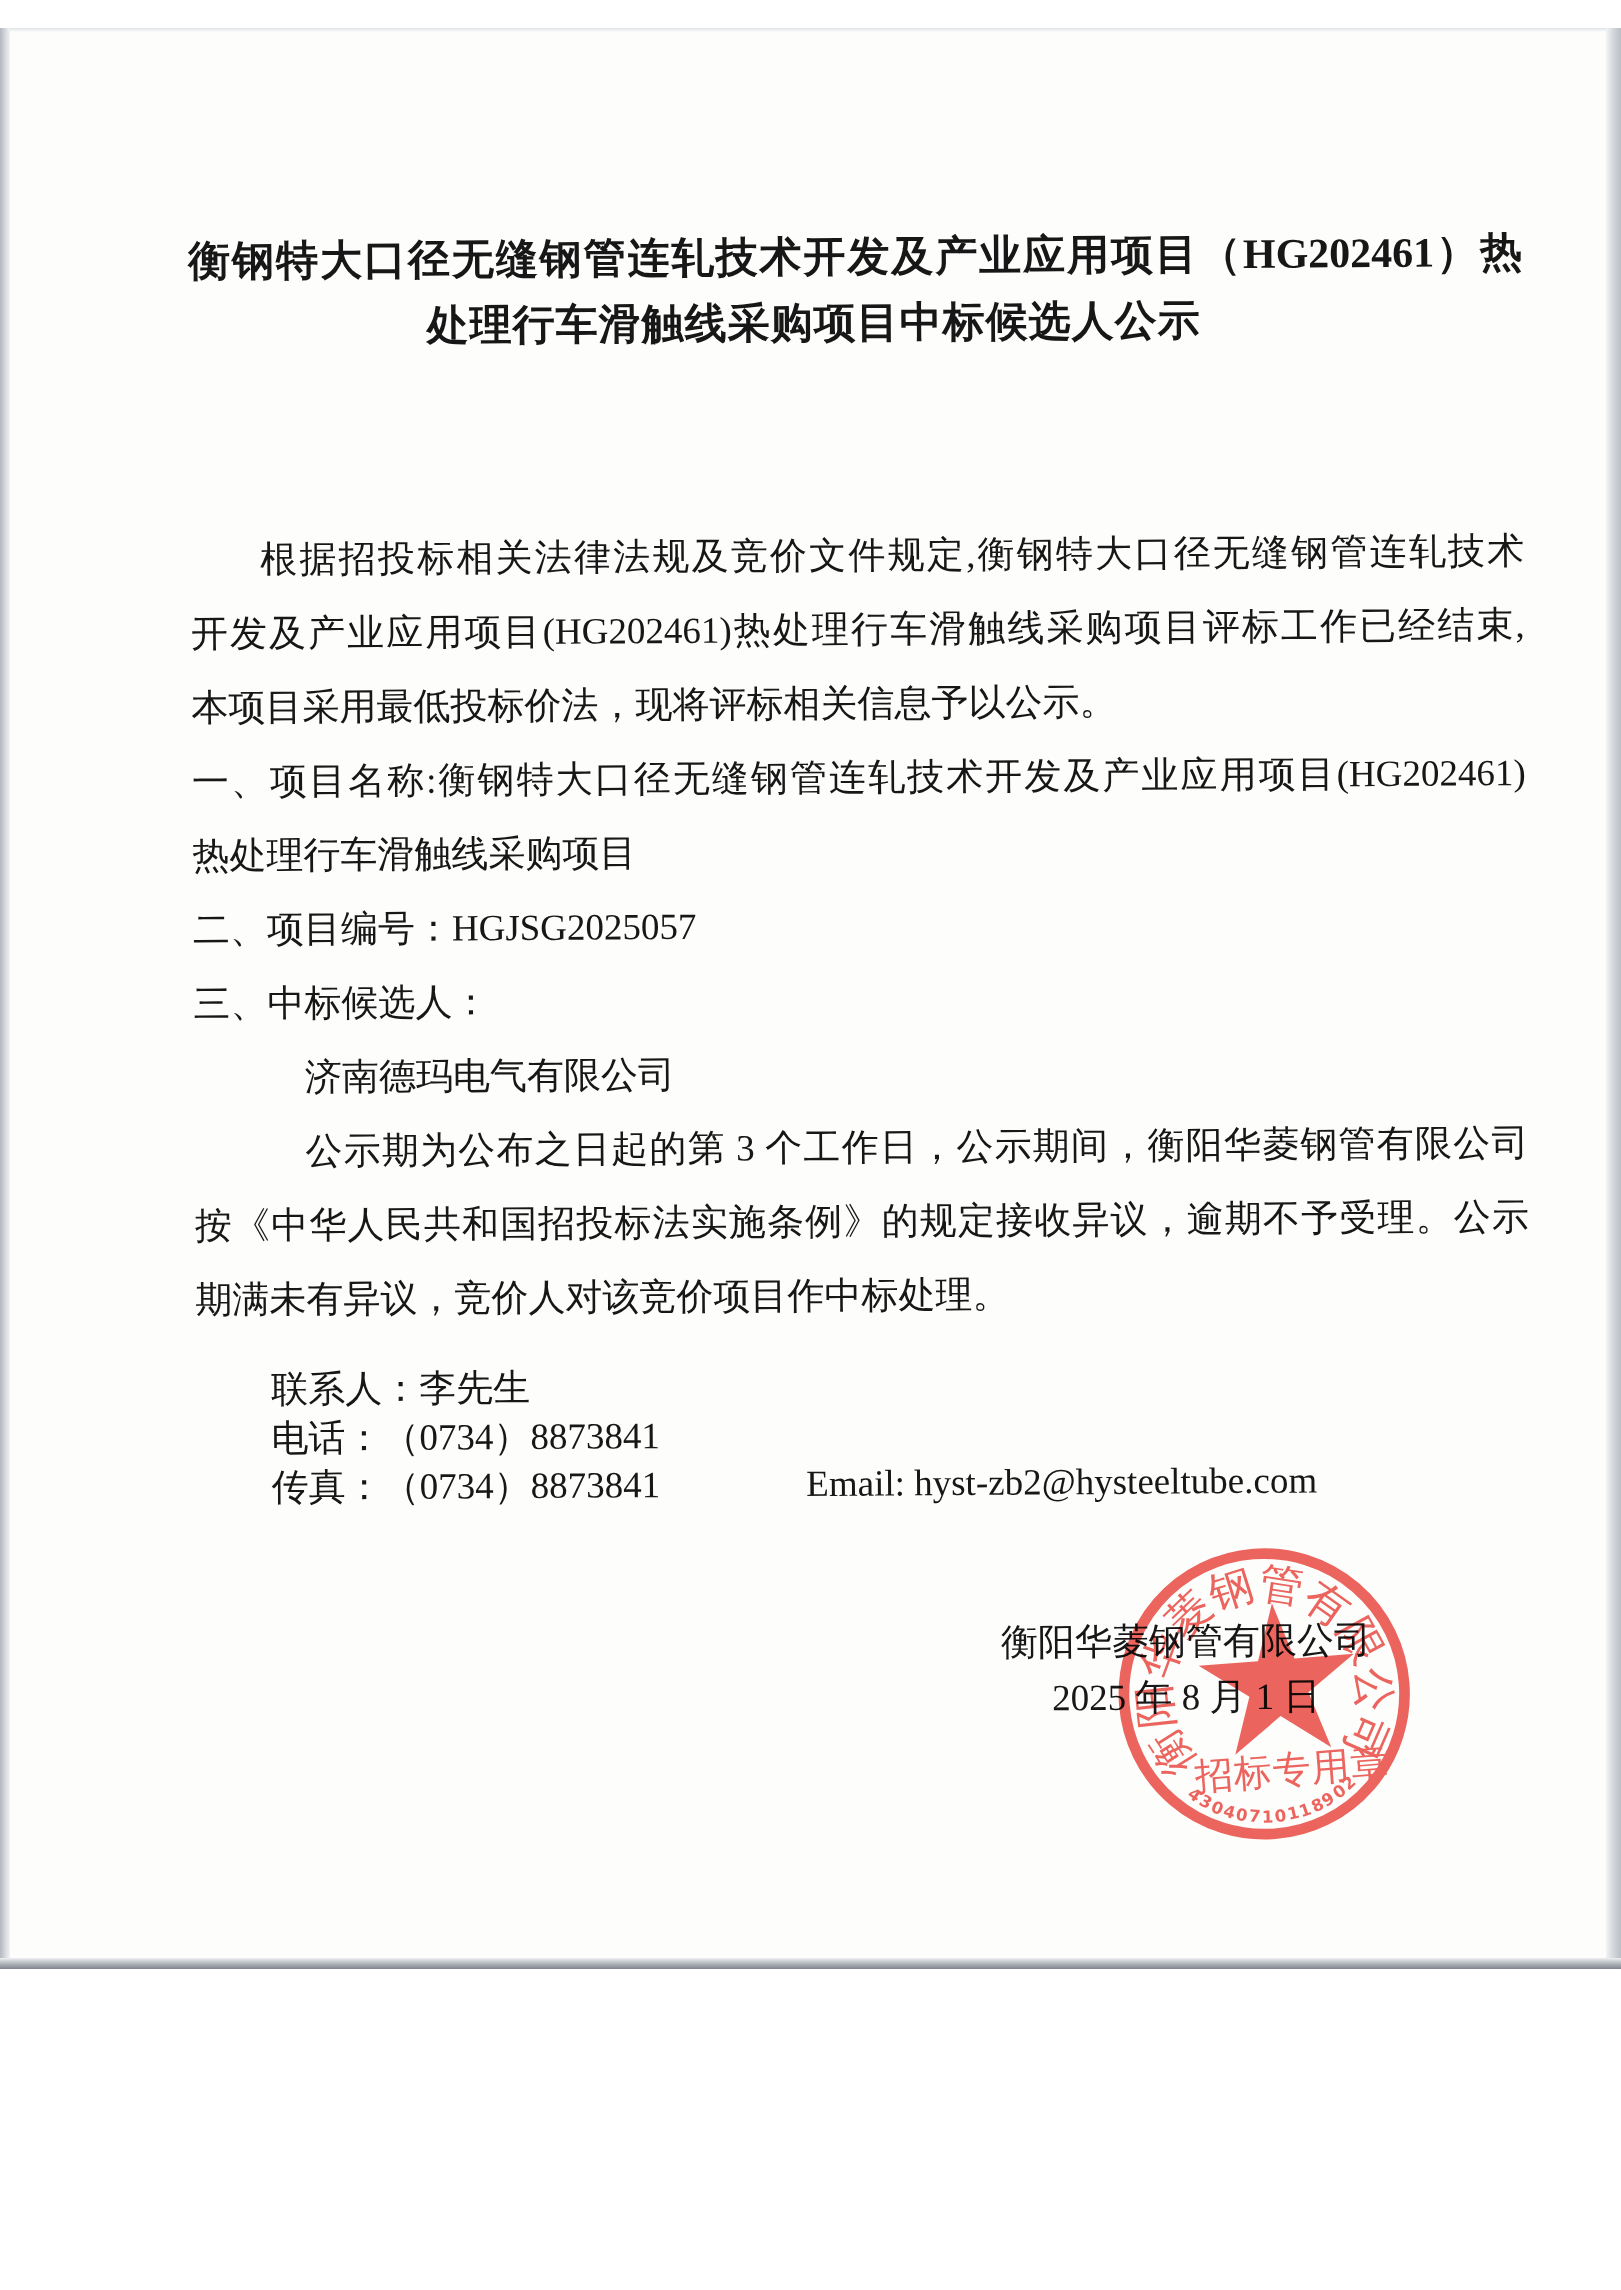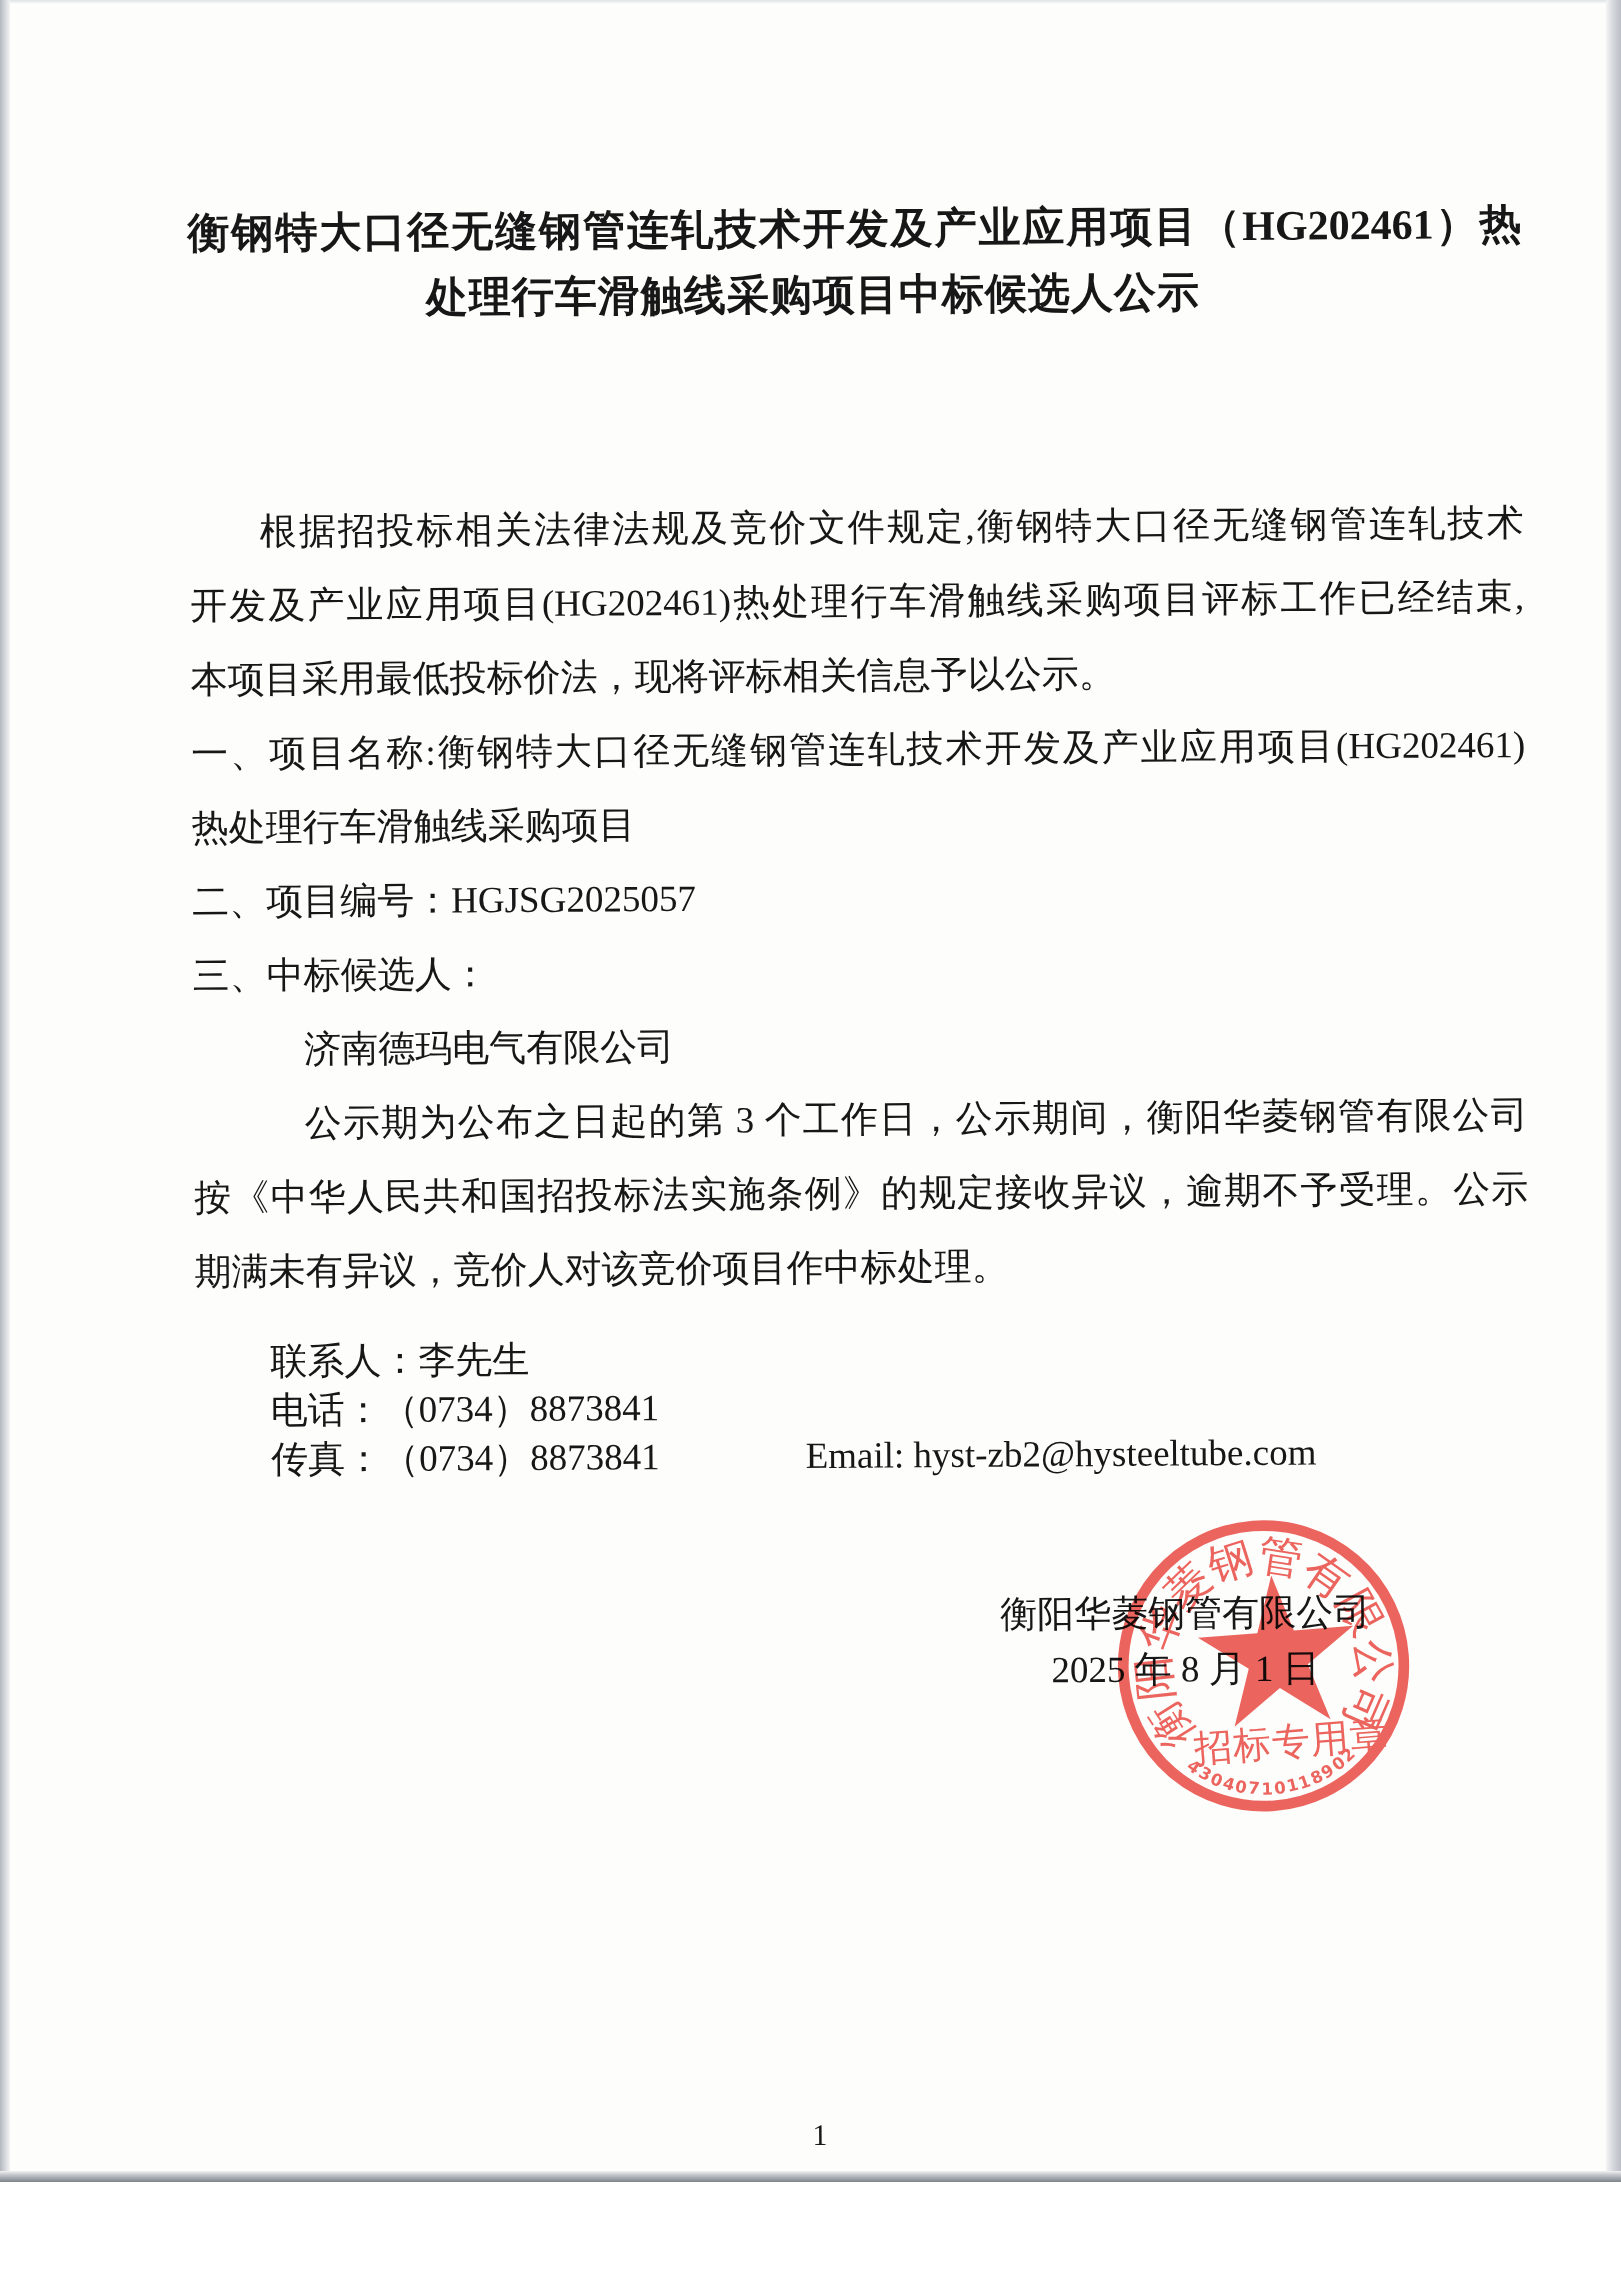--- a/index.html
+++ b/index.html
@@ -2,24 +2,25 @@
 <html><head>
 <meta charset="utf-8">
 <style>
   * { margin: 0; padding: 0; box-sizing: border-box; }
   html, body { background: #ffffff; }
   body { font-family: "Liberation Serif", "DejaVu Serif", serif; }
 
   .page {
     position: relative;
     width: 1622px;
-    height: 2182px;
+    height: 1941px;
     background: #fdfdfc;
     overflow: hidden;
     color: #171717;
+    margin-top: 28px;
   }
 
   
   .edge-left {
     position: absolute; left: 0; top: 0; bottom: 0; width: 9.8px;
     background: linear-gradient(90deg, #b3b8bf, #d7dade 55%, #f2f3f4);
     z-index: 5;
   }
   .edge-right {
     position: absolute; right: 0; top: 0; bottom: 0; width: 15.6px;

